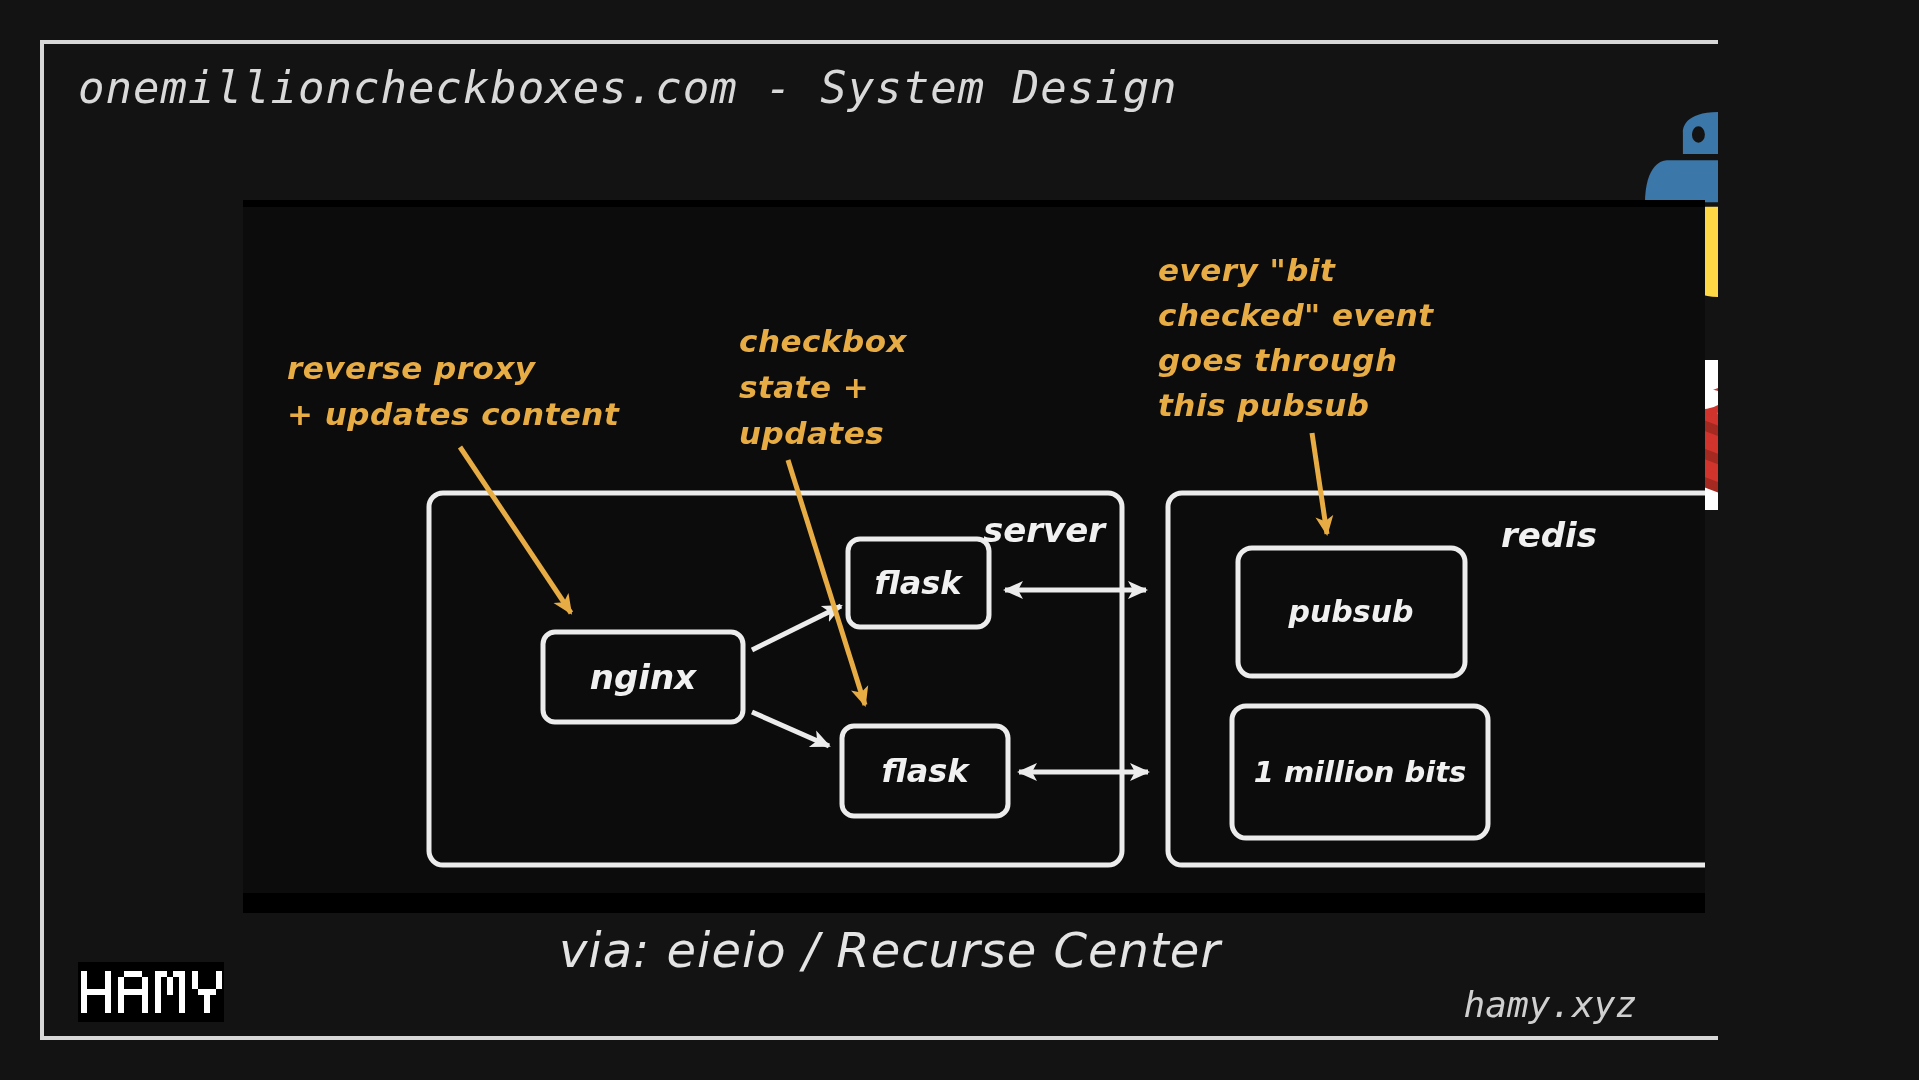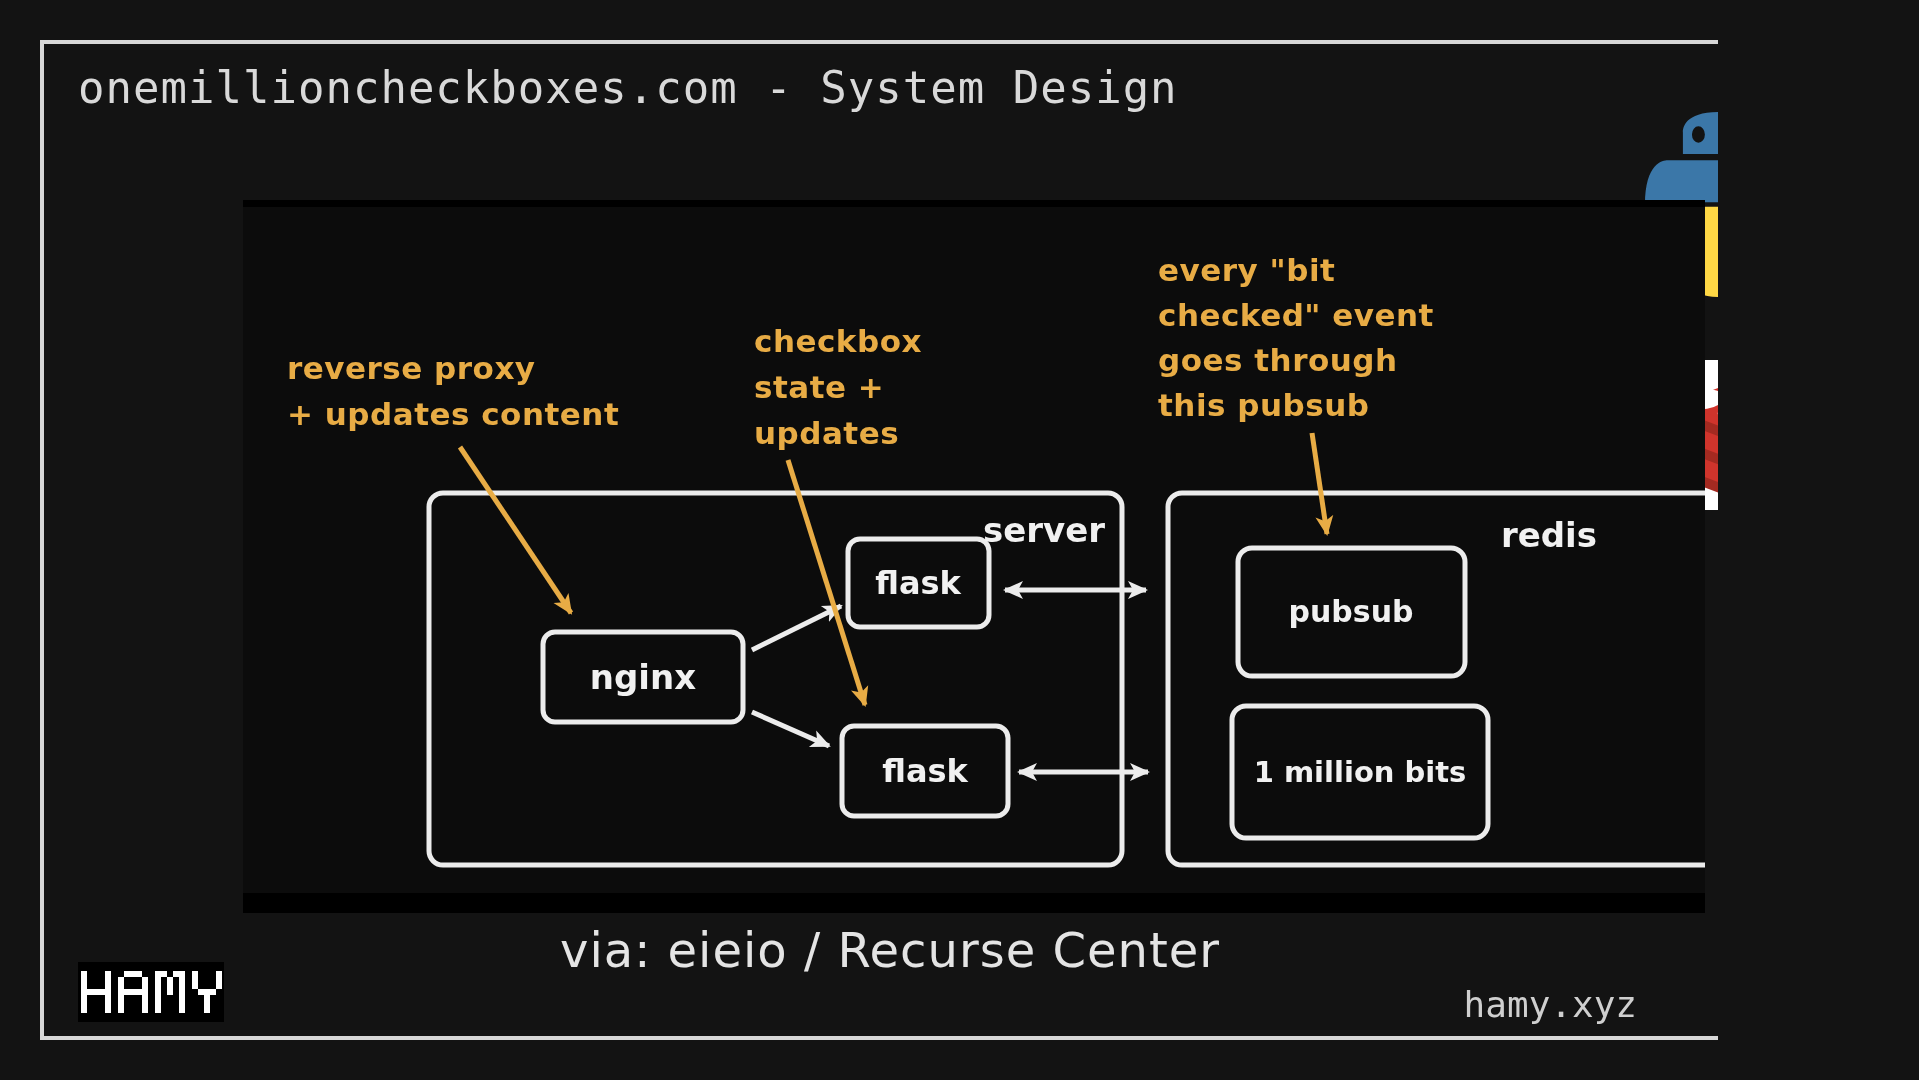--- a/index.html
+++ b/index.html
@@ -1,17 +1,17 @@
 <!DOCTYPE html>
 <html><head>
 <meta charset="utf-8">
 <style>
   html,body{margin:0;padding:0;background:#131313;}
   #stage{position:relative;width:1718px;height:1080px;background:#131313;overflow:hidden;
-         font-family:"DejaVu Sans",sans-serif;}
+         font-family:"DejaVu Sans",sans-serif;font-style:italic;}
   .frame{position:absolute;left:40px;top:40px;width:1840px;height:1000px;
          border:4px solid #d8d8d8;box-sizing:border-box;}
   .title{position:absolute;left:78px;top:62px;font-family:"DejaVu Sans Mono",monospace;
          font-size:44px;color:#d9d9d9;letter-spacing:1px;white-space:nowrap;}
   
   .diagram{position:absolute;left:243px;top:200px;width:1462px;height:713px;background:#0c0c0c;}
   .diagram .bar-top{position:absolute;left:0;top:0;width:100%;height:7px;background:#000;}
   .diagram .bar-bottom{position:absolute;left:0;bottom:0;width:100%;height:20px;background:#000;}
   .diagram svg.wires{position:absolute;left:0;top:0;}
   .ann{position:absolute;font-weight:bold;font-size:31px;line-height:46px;color:#E8AC45;
@@ -95,21 +95,21 @@
       <text class="node-label" x="1354" y="347" font-size="34" text-anchor="end">redis</text>
       <text class="node-label" x="400" y="489" font-size="34" text-anchor="middle">nginx</text>
       <text class="node-label" x="675" y="394" font-size="32" text-anchor="middle">flask</text>
       <text class="node-label" x="682" y="582" font-size="32" text-anchor="middle">flask</text>
       <text class="node-label" x="1108" y="422" font-size="30" text-anchor="middle">pubsub</text>
       <text class="node-label" x="1117" y="582" font-size="29" text-anchor="middle">1 million bits</text>
     </svg>
 
     <div class="ann" style="left:44px;top:145px;">reverse proxy
 + updates content</div>
-    <div class="ann" style="left:511px;top:118px;">checkbox
+    <div class="ann" style="left:496px;top:118px;">checkbox
 state +
 updates</div>
     <div class="ann ann3" style="left:915px;top:48px;">every "bit
 checked" event
 goes through
 this pubsub</div>
   </div>
 
   <div class="credit">via: eieio / Recurse Center</div>
 

